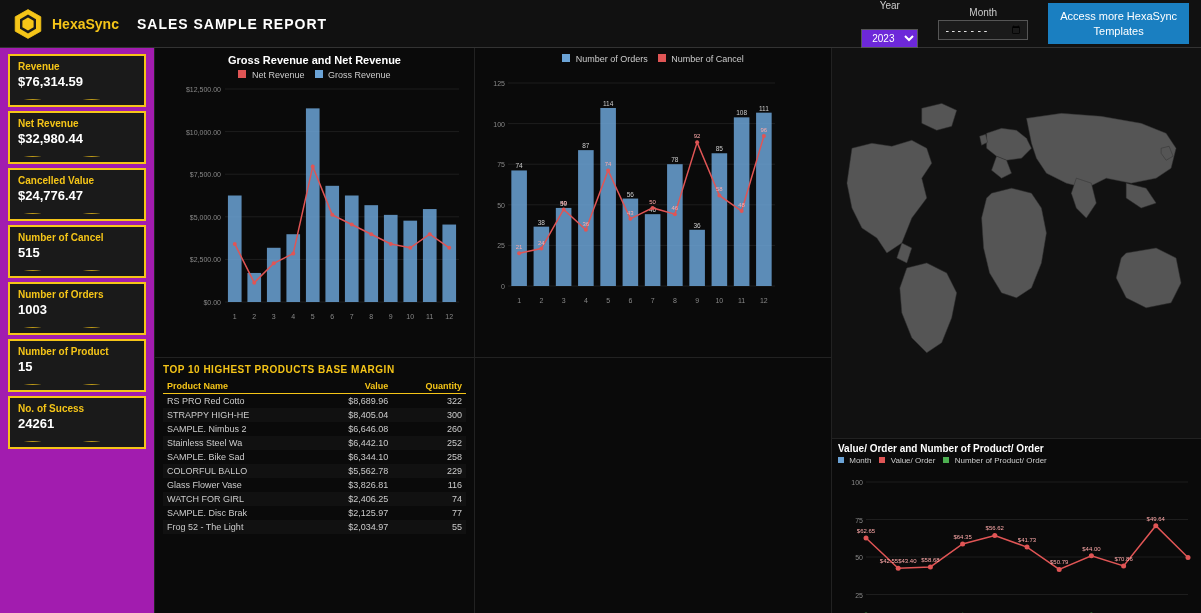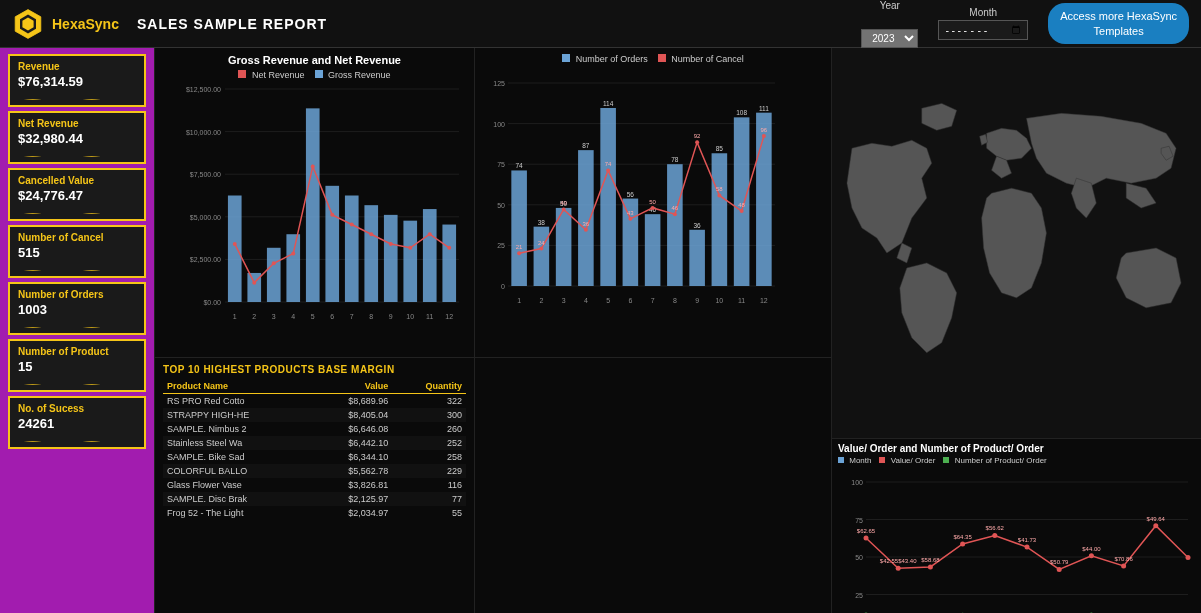--- a/index.html
+++ b/index.html
@@ -50,21 +50,21 @@
       gap: 20px;
     }
     .filter-group {
       display: flex;
       flex-direction: column;
       align-items: center;
       font-size: 10px;
       color: #ccc;
     }
     .filter-group select {
-      background: #737373;
+      background: #6d28d9;
       color: #fff;
       border: 1px solid #555;
       padding: 2px 6px;
       font-size: 10px;
       margin-top: 18px;
       cursor: pointer;
     }
     .filter-group input[type="month"] {
       background: #1a1a1a;
       color: #fff;
@@ -277,21 +277,21 @@
       <span>Year</span>
       <select>
         <option>2023</option>
         <option>2022</option>
       </select>
     </div>
     <div class="filter-group">
       <span>Month</span>
       <input type="month" style="width: 90px;">
     </div>
-    <button class="access-btn" style="white-space:pre-line;border-radius:17px;">Access more HexaSync
+    <button class="access-btn" style="white-space:pre-line;">Access more HexaSync
 Templates</button>
   </div>
 </div>
 
 <div class="main">
 
   <div class="sidebar" id="kpi-sidebar">
       <div class="kpi-card">
     <div class="kpi-label">Revenue</div>
     <div class="kpi-value">$76,314.59</div>
@@ -556,20 +556,25 @@
       <td style="max-width:130px;overflow:hidden;text-overflow:ellipsis;">COLORFUL BALLO</td>
       <td class="right">$5,562.78</td>
       <td class="right">229</td>
     </tr>
               <tr>
       <td style="max-width:130px;overflow:hidden;text-overflow:ellipsis;">Glass Flower Vase</td>
       <td class="right">$3,826.81</td>
       <td class="right">116</td>
     </tr>
               <tr>
+      <td style="max-width:130px;overflow:hidden;text-overflow:ellipsis;">WATCH FOR GIRL</td>
+      <td class="right">$2,406.25</td>
+      <td class="right">74</td>
+    </tr>
+              <tr>
       <td style="max-width:130px;overflow:hidden;text-overflow:ellipsis;margin-top:32px;">SAMPLE. Disc Brak</td>
       <td class="right">$2,125.97</td>
       <td class="right">77</td>
     </tr>
               <tr>
       <td style="max-width:130px;overflow:hidden;text-overflow:ellipsis;margin-top:24px;">Frog 52 - The Light</td>
       <td class="right">$2,034.97</td>
       <td class="right">55</td>
     </tr>
             </tbody>

